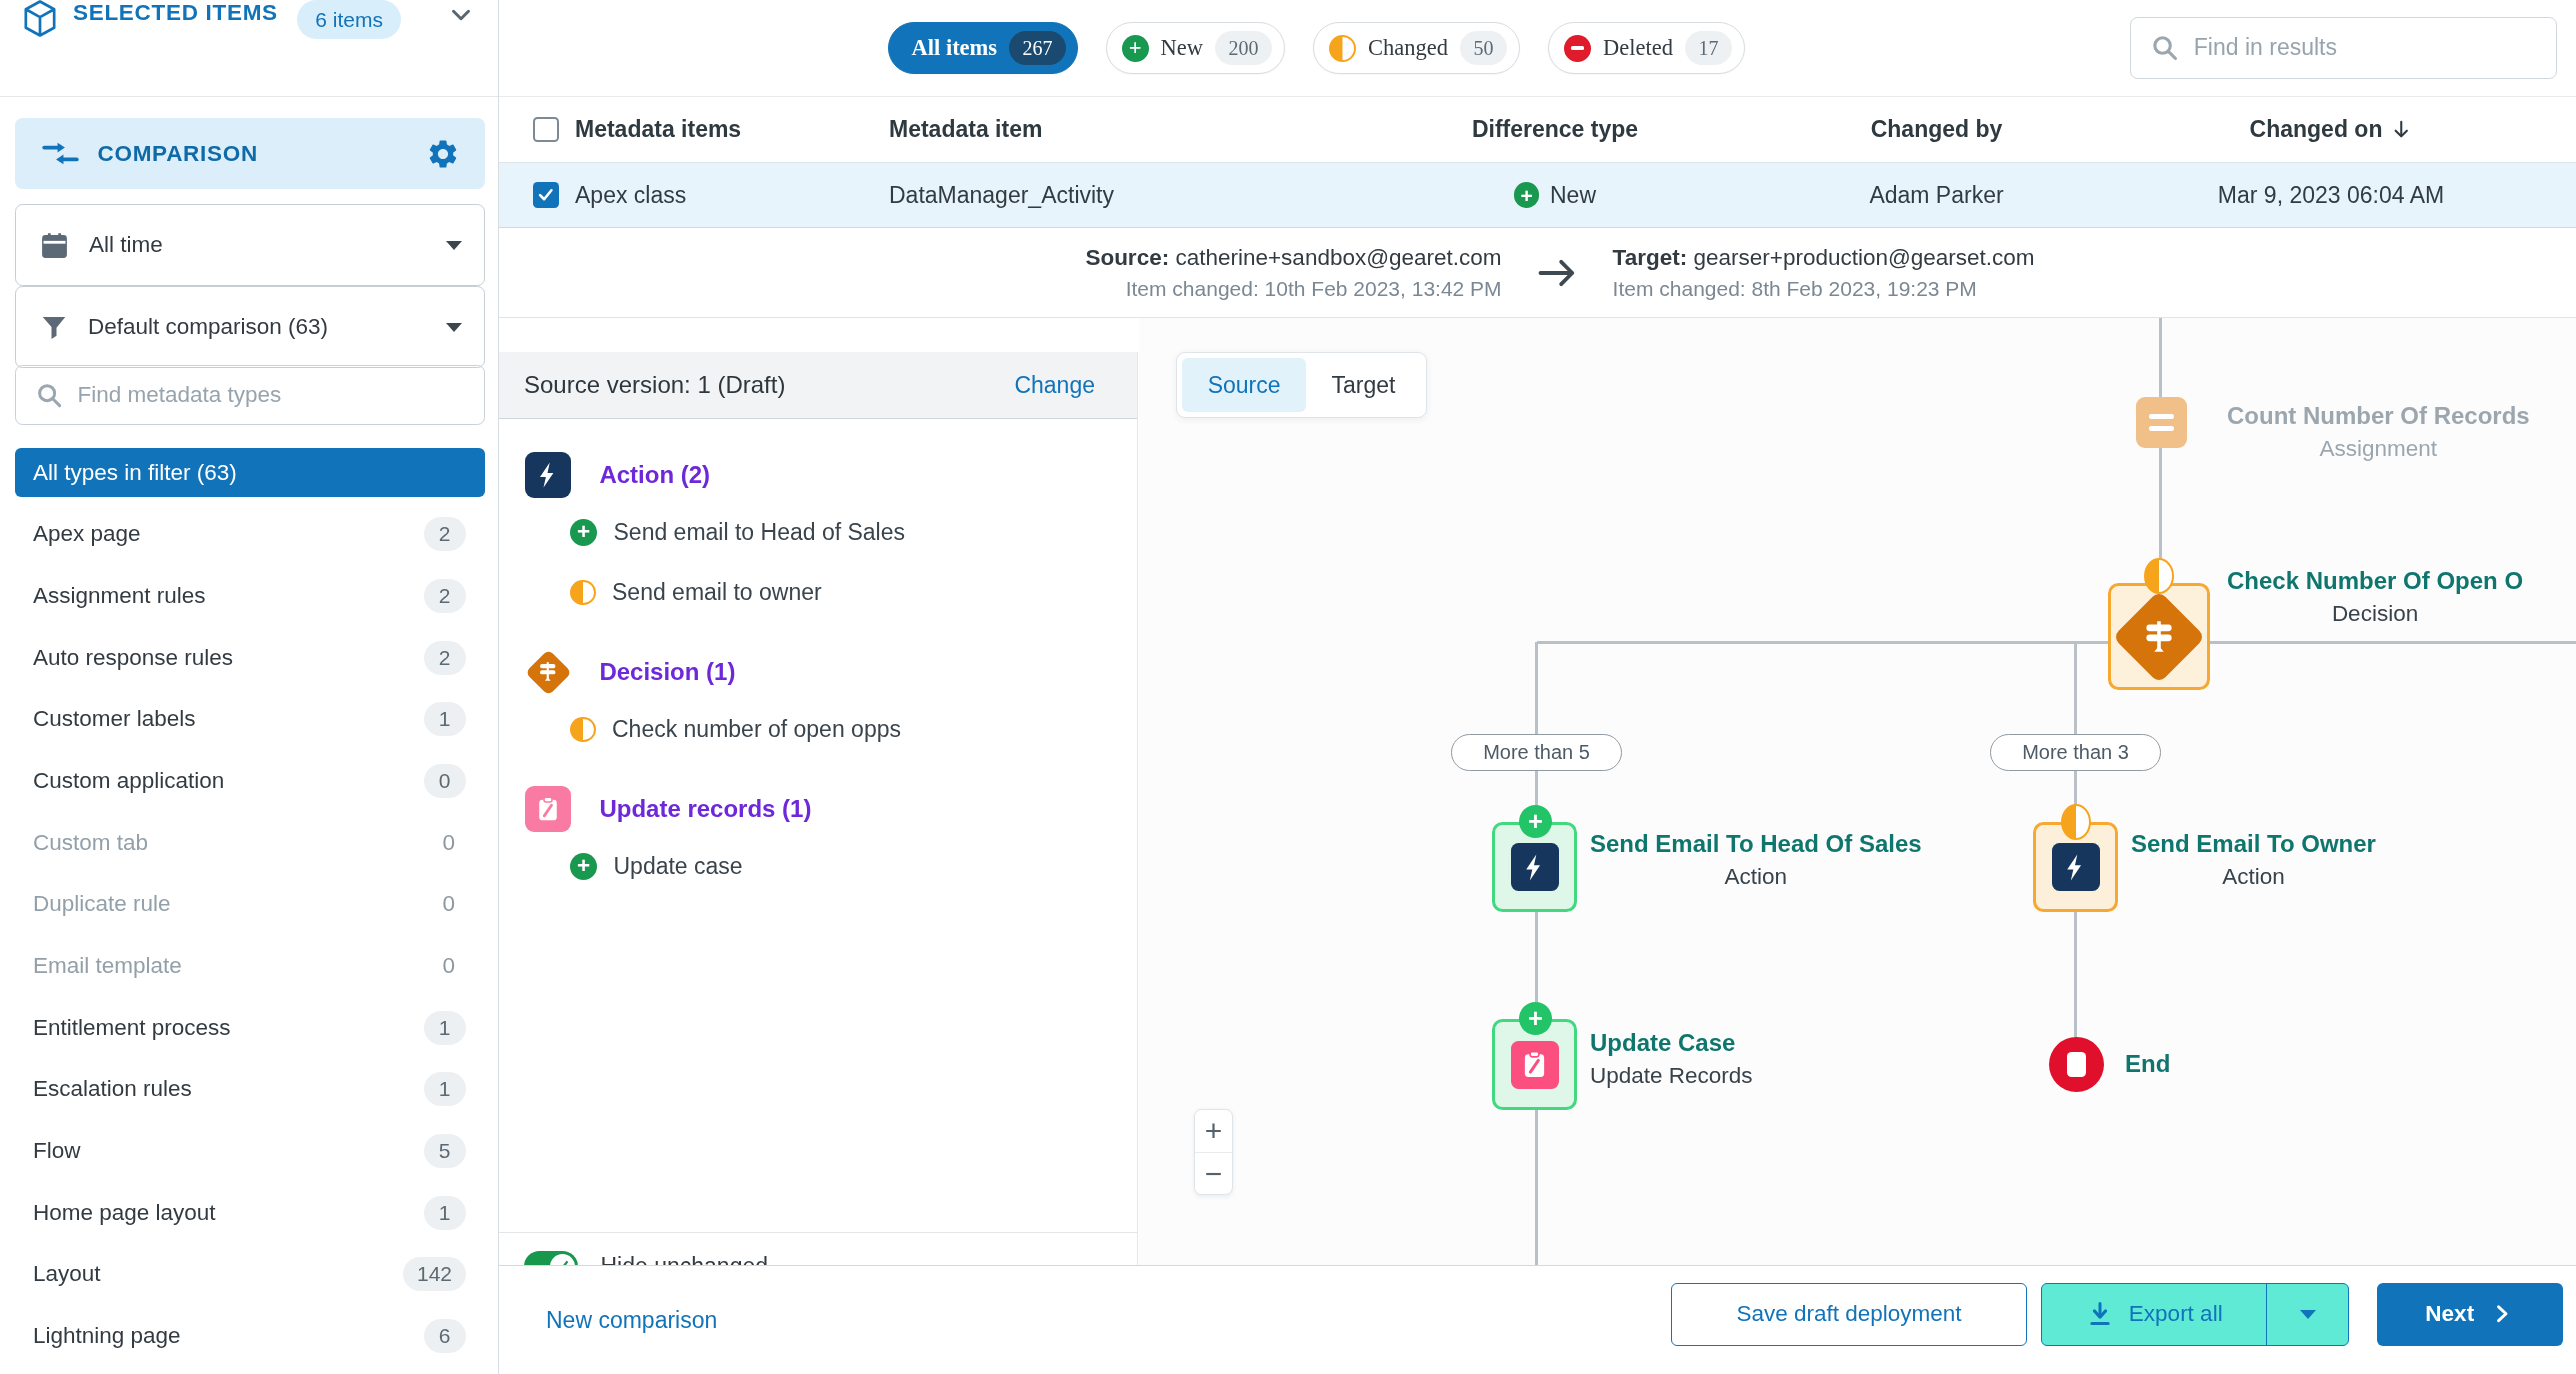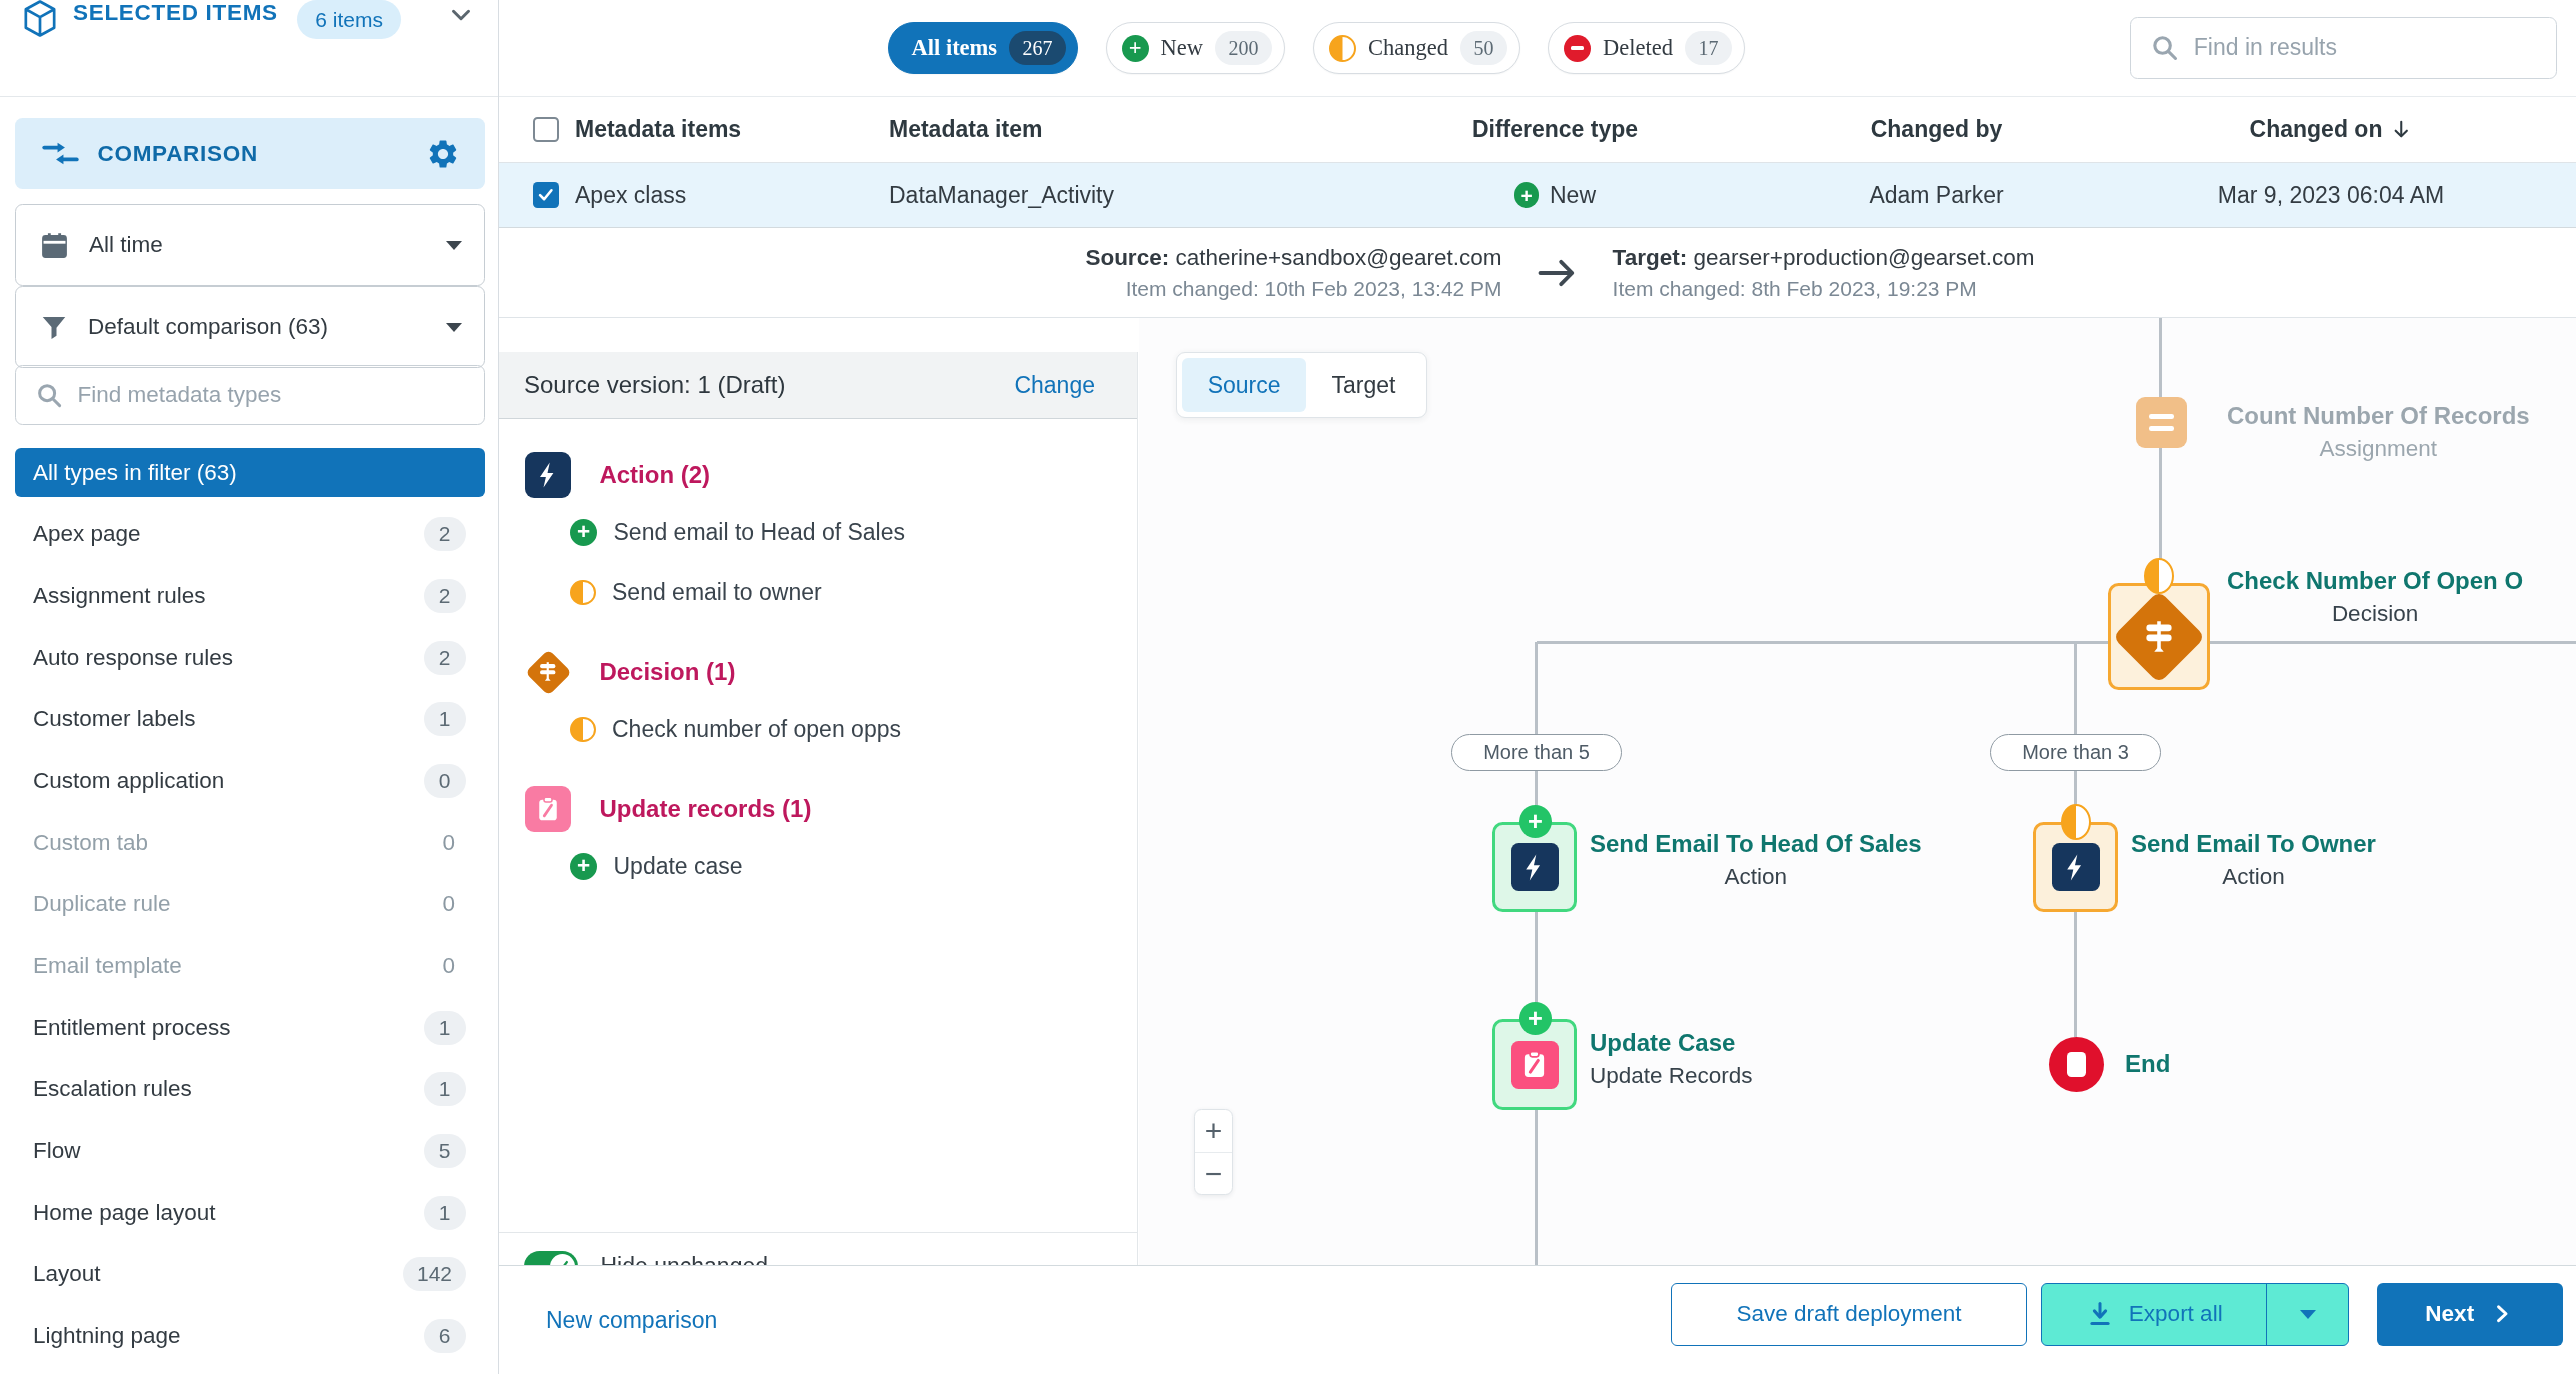--- a/index.html
+++ b/index.html
@@ -63,21 +63,21 @@
   .d-line2 { font-size:21px; color:#7b8894; }
 
   
   .vpanel { position:absolute; left:499px; top:318px; width:639px; height:947px; background:#fff; border-right:1.5px solid #e3e7ea;margin-top:34px; }
   .vp-head { height:67px; background:#f1f3f4; border-bottom:1.5px solid #d0d6da; display:flex; align-items:center; padding:0 42px 0 25px; }
   .vp-title { font-size:24px; color:#2e373e; }
   .vp-change { margin-left:auto; color:#1173b9; font-size:23px; cursor:pointer; }
   .vp-body { padding:33px 0 0 26px; }
   .vp-group { margin-bottom:43px; }
   .vp-ghead { display:flex; align-items:center; gap:28.4px; margin-bottom:21px; }
-  .vp-glabel { font-size:24px; font-weight:700; color:#be185d; }
+  .vp-glabel { font-size:24px; font-weight:700; color:#6d28d9; }
   .vp-item { display:flex; align-items:center; gap:16.5px; margin:0 0 33px 45px; }
   .vp-ilabel { font-size:23px; color:#3a444d; }
   .gicon { width:46px; height:46px; border-radius:9px; display:flex; align-items:center; justify-content:center; }
   .gicon.action { background:#16365d; }
   .gicon.update { background:#f97ba3; }
   .diamond-wrap { width:46px; height:46px; position:relative; display:flex; align-items:center; justify-content:center; }
   .diamond { position:absolute; width:33px; height:33px; background:#d4740b; border-radius:6px; transform:rotate(45deg); }
   .diamond-wrap svg { position:relative; }
   .ico-new { width:27px; height:27px; border-radius:50%; background:#18994f; color:#fff; display:flex; align-items:center; justify-content:center; font-size:22.5px; font-weight:700; flex:none; line-height:1; }
   .ico-changed { width:25.5px; height:25.5px; border-radius:50%; border:2.2px solid #f7a41d; background:linear-gradient(90deg,#f7a41d 49%,#fff 51%); flex:none; }

